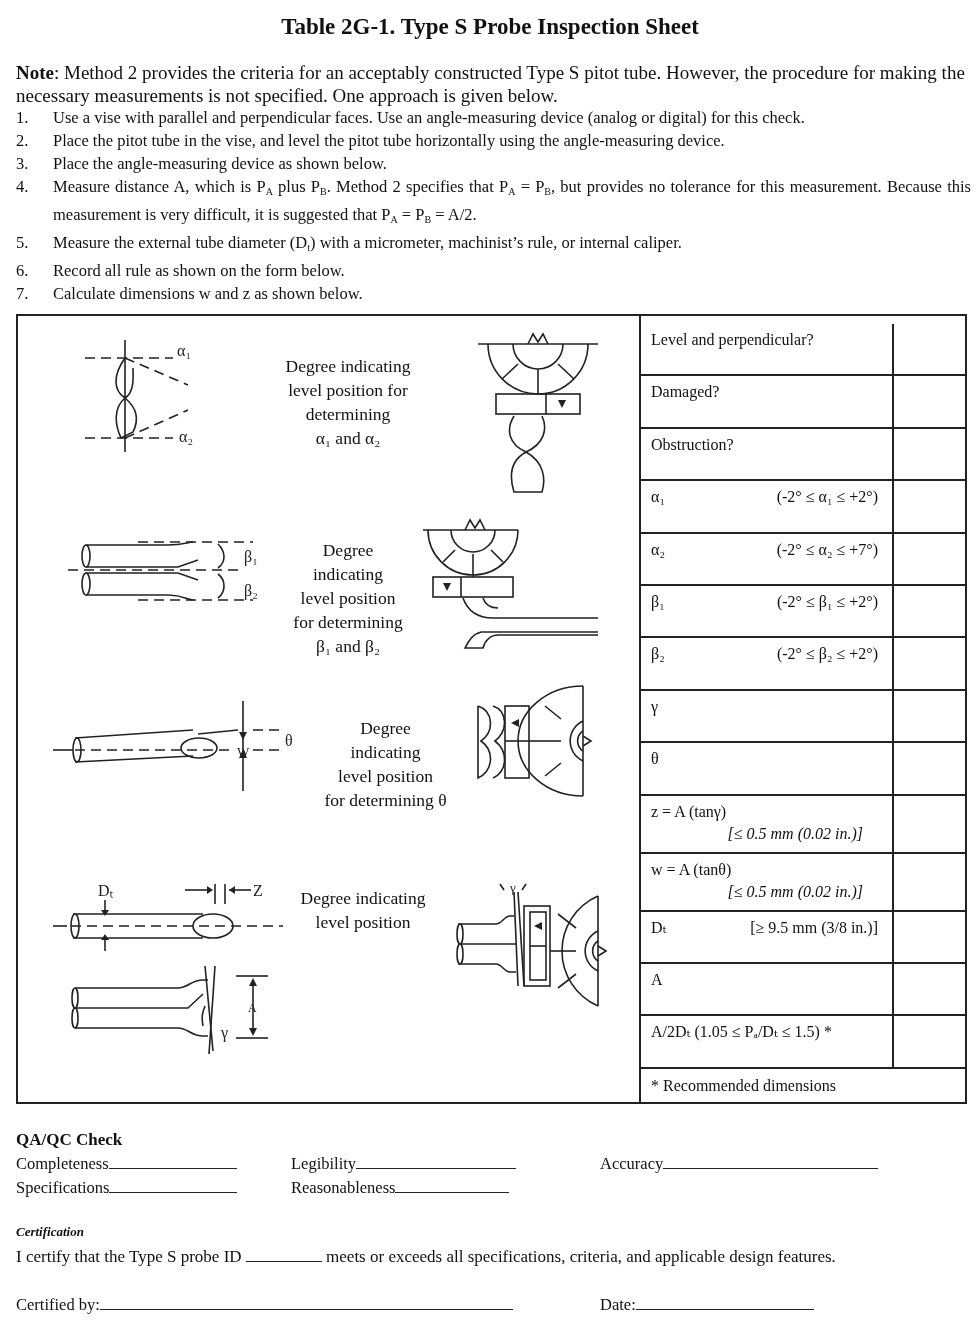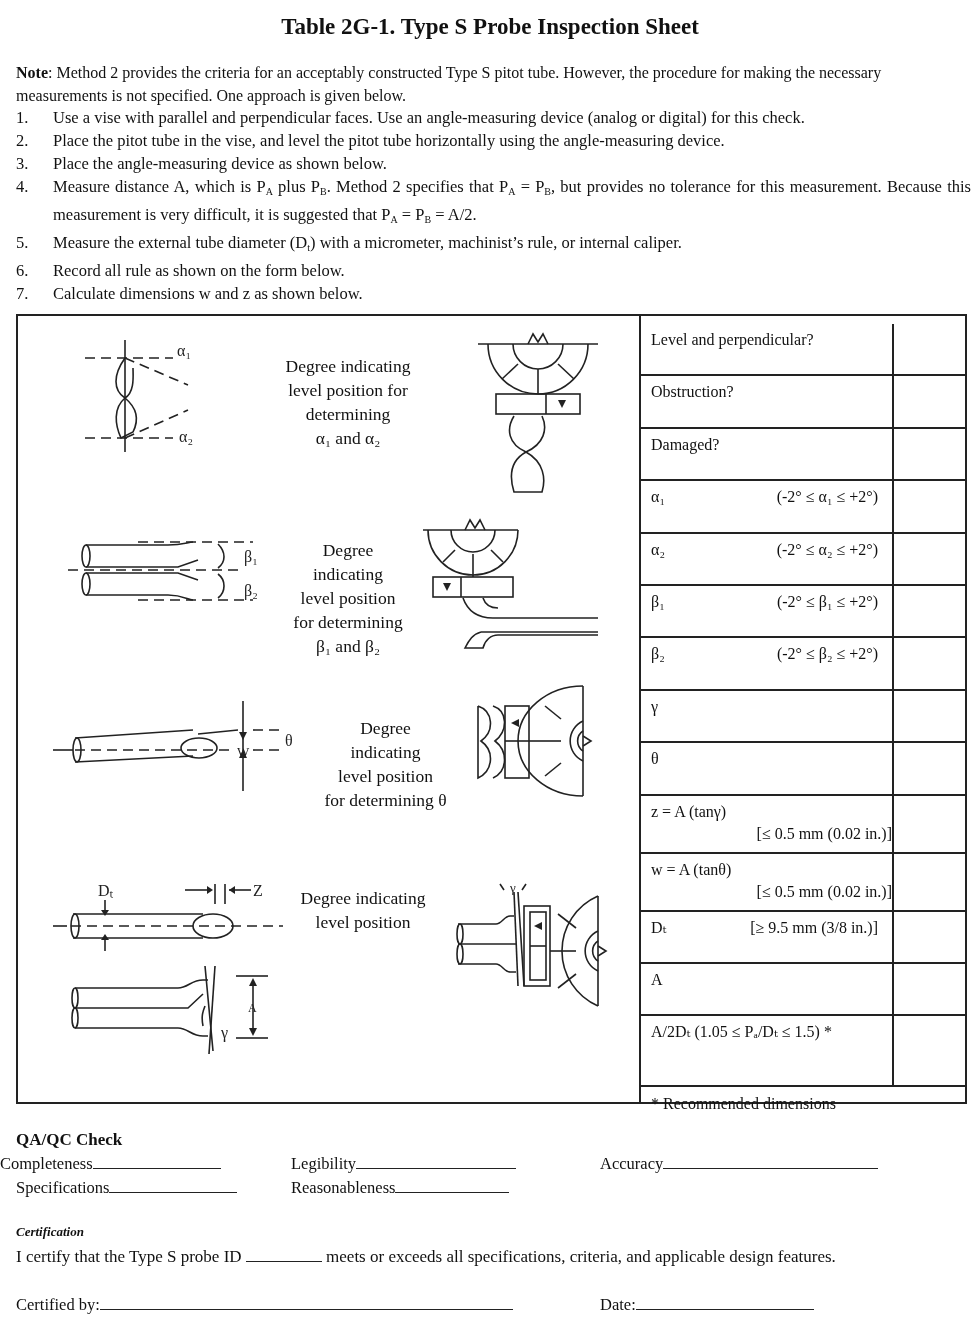--- a/index.html
+++ b/index.html
@@ -1,20 +1,20 @@
 <!DOCTYPE html>
 <html><head>
 <meta charset="utf-8">
 <style>
   html, body { margin: 0; padding: 0; background: #ffffff; }
   body { width: 980px; height: 1328px; position: relative; overflow: hidden;
          font-family: "Liberation Serif", "DejaVu Serif", serif; color: #111; }
   .title { position: absolute; top: 14px; left: 0; width: 980px; text-align: center;
            font-weight: bold; font-size: 23px; }
-  .note { position: absolute; top: 61px; left: 16px; width: 955px; font-size: 16px; line-height: 23px; }
+  .note { position: absolute; top: 61px; left: 16px; width: 955px; font-size: 19px; line-height: 23px; }
   .note b { font-weight: bold; }
   .steps { position: absolute; top: 106px; left: 16px; width: 955px; font-size: 16.5px; line-height: 23px; }
   .step { display: flex; }
   .step .num { width: 37px; flex: none; }
   .step .txt { flex: 1; text-align: justify; }
   sub { font-size: 10px; vertical-align: -3px; }
 
   .frame { position: absolute; left: 16px; top: 314px; width: 951px; height: 790px;
            border: 2px solid #222; box-sizing: border-box; }
   .figs { position: absolute; left: 0; top: 0; width: 621px; height: 786px; border-right: 2px solid #222; }
@@ -25,21 +25,21 @@
   svg.fig .dash { stroke-dasharray: 10 6; }
   svg.fig .solid-fill { fill: #222; stroke: none; }
 
   .table { position: absolute; left: 621px; top: 8px; width: 326px; }
   .row { position: relative; border-bottom: 2px solid #222; height: 52.4px; box-sizing: border-box;
          display: flex; }
   .row .lbl { width: 255px; border-right: 2px solid #222; box-sizing: border-box;
               padding: 5px 0 0 12px; font-size: 16px; line-height: 22px; position: relative; }
   .row .val { flex: 1; }
   .lbl .rng { position: absolute; right: 14px; top: 5px; }
-  .lbl .rng2 { display: block; text-align: right; padding-right: 0; }
+  .lbl .rng2 { display: block; text-align: right; padding-right: 29px; font-style: italic; }
   .footnote { position: relative; height: 40px; padding: 8px 0 16px 12px; font-size: 16px; box-sizing: border-box; }
   .qa-title { position: absolute; top: 1130px; left: 16px; font-weight: bold; font-size: 17px; }
   .qfield { position: absolute; font-size: 16.5px; white-space: nowrap; }
   .blank { display: inline-block; border-bottom: 1.5px solid #222; height: 14px; vertical-align: baseline; }
   .cert-title { position: absolute; top: 1224px; left: 16px; font-style: italic; font-weight: bold; font-size: 13px; }
   .cert-text { position: absolute; top: 1247px; left: 16px; font-size: 17px; white-space: nowrap; }
 </style>
 </head>
 <body>
 
@@ -252,33 +252,33 @@
       <line x1="100" y1="112" x2="118" y2="98"></line>
     </svg>
   </div>
 
   <div class="table">
     <div class="row">
         <div class="lbl">Level and perpendicular?</div>
         <div class="val"></div>
       </div>
     <div class="row">
+        <div class="lbl">Damaged?</div>
+        <div class="val"></div>
+      </div>
+    <div class="row">
         <div class="lbl">Obstruction?</div>
         <div class="val"></div>
       </div>
     <div class="row">
-        <div class="lbl">Damaged?</div>
-        <div class="val"></div>
-      </div>
-    <div class="row">
         <div class="lbl"><span>α₁</span><span class="rng">(-2° ≤ α₁ ≤ +2°)</span></div>
         <div class="val"></div>
       </div>
     <div class="row">
-        <div class="lbl"><span>α₂</span><span class="rng">(-2° ≤ α₂ ≤ +2°)</span></div>
+        <div class="lbl"><span>α₂</span><span class="rng">(-2° ≤ α₂ ≤ +7°)</span></div>
         <div class="val"></div>
       </div>
     <div class="row">
         <div class="lbl"><span>β₁</span><span class="rng">(-2° ≤ β₁ ≤ +2°)</span></div>
         <div class="val"></div>
       </div>
     <div class="row">
         <div class="lbl"><span>β₂</span><span class="rng">(-2° ≤ β₂ ≤ +2°)</span></div>
         <div class="val"></div>
       </div>
@@ -299,30 +299,30 @@
         <div class="val"></div>
       </div>
     <div class="row">
         <div class="lbl"><span>Dₜ</span><span class="rng">[≥ 9.5 mm (3/8 in.)]</span></div>
         <div class="val"></div>
       </div>
     <div class="row">
         <div class="lbl">A</div>
         <div class="val"></div>
       </div>
-    <div class="row" style="height:71px">
+    <div class="row" style="height:53px">
         <div class="lbl">A/2Dₜ  (1.05 ≤ Pₐ/Dₜ ≤ 1.5) *</div>
         <div class="val"></div>
       </div>
     <div class="footnote">*  Recommended dimensions</div>
   </div>
 </div>
 
 <div class="qa-title">QA/QC Check</div>
-<div class="qfield" style="left:0;top:1154px"><span>Completeness</span><span class="blank" style="width:128px"></span></div>
+<div class="qfield" style="left:16px;top:1154px"><span>Completeness</span><span class="blank" style="width:128px"></span></div>
 <div class="qfield" style="left:291px;top:1154px"><span>Legibility</span><span class="blank" style="width:160px"></span></div>
 <div class="qfield" style="left:600px;top:1154px"><span>Accuracy</span><span class="blank" style="width:215px"></span></div>
 <div class="qfield" style="left:16px;top:1178px"><span>Specifications</span><span class="blank" style="width:128px"></span></div>
 <div class="qfield" style="left:291px;top:1178px"><span>Reasonableness</span><span class="blank" style="width:114px"></span></div>
 
 <div class="cert-title">Certification</div>
 <div class="cert-text"><span>I certify that the Type S probe ID</span> <span class="blank" style="width:76px"></span> <span>meets or exceeds all specifications, criteria, and applicable design features.</span></div>
 
 <div class="qfield" style="left:16px;top:1295px"><span>Certified by:</span><span class="blank" style="width:413px"></span></div>
 <div class="qfield" style="left:600px;top:1295px"><span>Date:</span><span class="blank" style="width:178px"></span></div>

